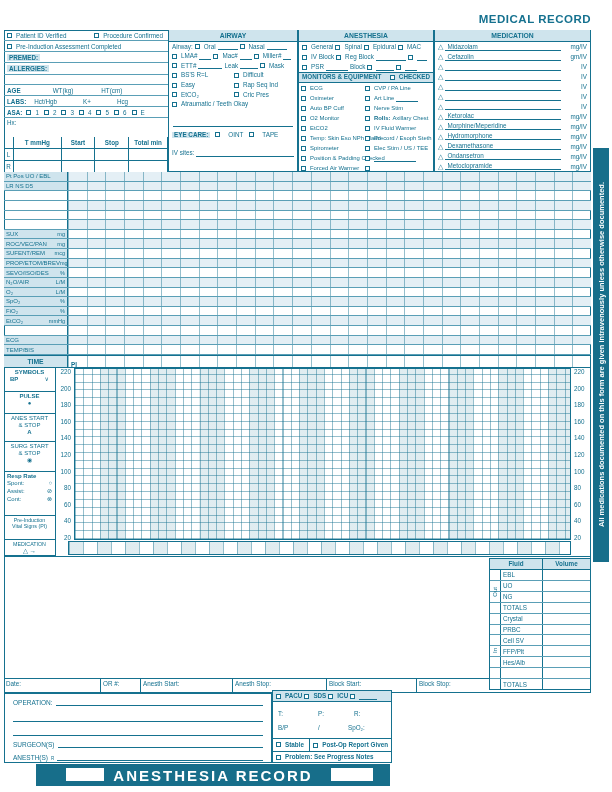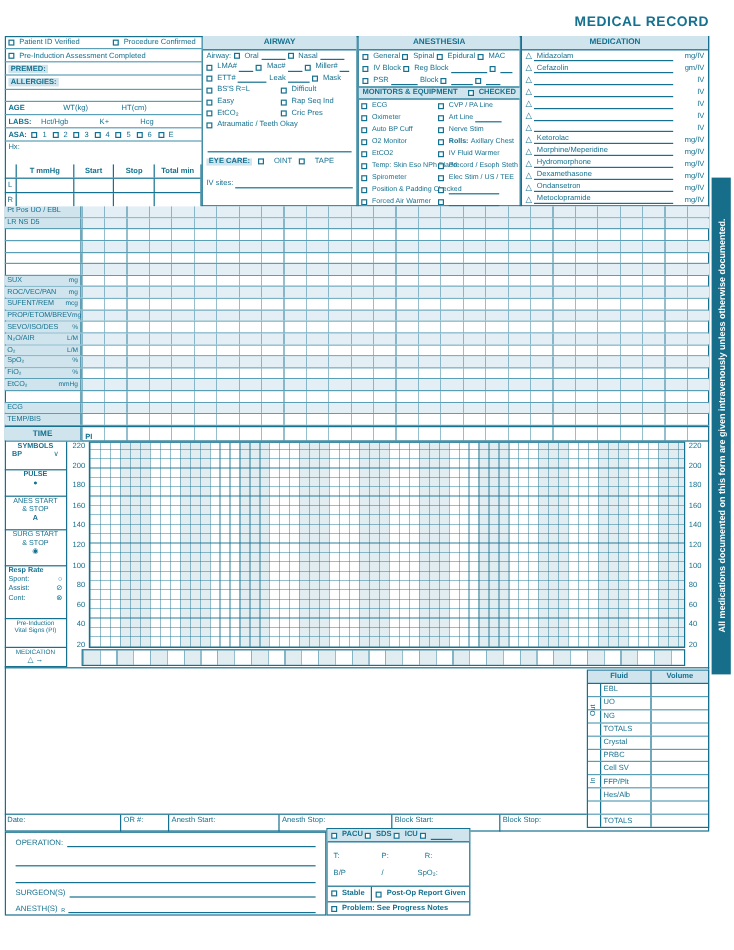--- a/index.html
+++ b/index.html
@@ -812,18 +812,23 @@
           <span class="b">Post-Op Report Given</span>
         </div>
     </div>
     <div class="hline" style="left:0;right:0;top:60px"></div>
     <div class="row" id="pacu-r4" style="position:absolute;left:0;right:0;top:61px;height:11px;padding:0 3px">
         <span class="cb"></span>
         <span class="b">Problem: See Progress Notes</span>
       </div>
   </div>
 
+  <div class="abs" id="banner" style="left:36px;top:764px;width:354px;height:22px">
+    <span class="t">ANESTHESIA RECORD</span>
+    <span class="bblk" style="left:30px;width:38px"></span>
+    <span class="bblk" style="left:295px;width:42px"></span>
+  </div>
 
   <div class="abs" id="sidebar" style="left:593px;top:148px;width:16px;height:414px">
     <span>All medications documented on this form are given intravenously unless otherwise documented.</span>
   </div>
 
 </div>
 
 </body></html>

